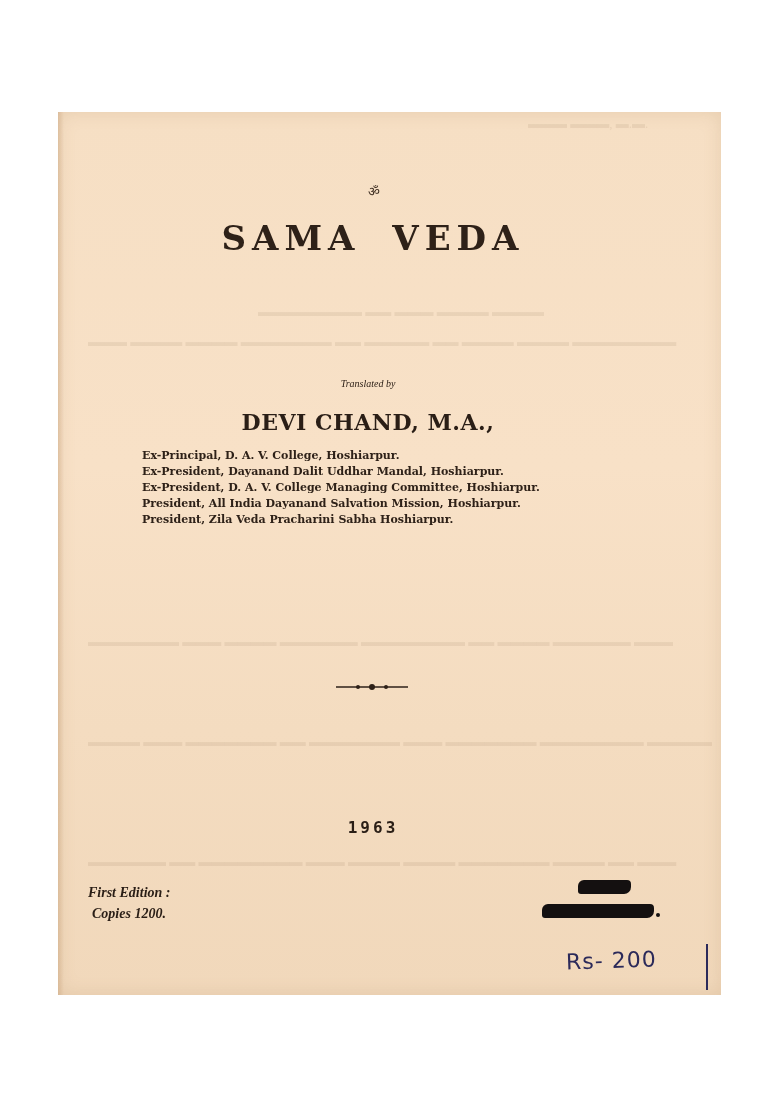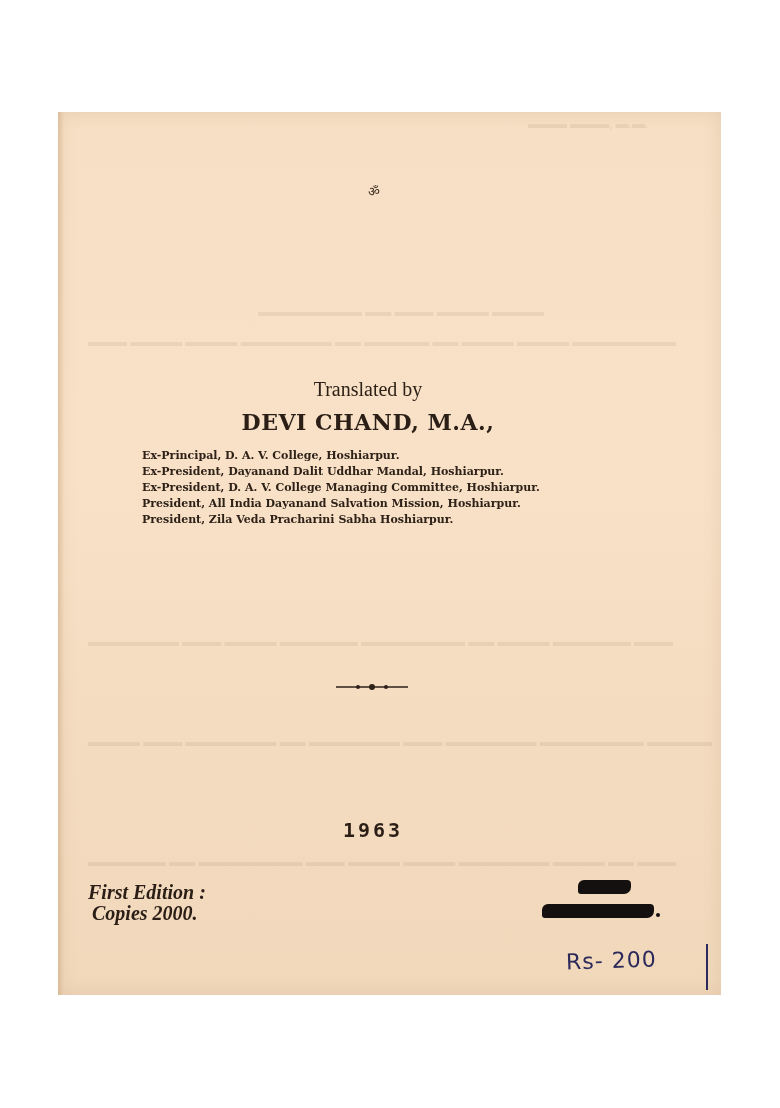--- a/index.html
+++ b/index.html
@@ -59,21 +59,22 @@
       color: #2e2118;
       word-spacing: 14px;
     }
     .translated-by {
       position: absolute;
       left: 0;
       width: 620px;
       top: 266px;
       text-align: center;
       font-family: "Liberation Serif", serif;
-      font-size: 20px;
+      font-style: italic;
+      font-size: 10px;
       color: #2e2118;
     }
     .author {
       position: absolute;
       left: 0;
       width: 620px;
       top: 297px;
       text-align: center;
       font-family: "DejaVu Serif", serif;
       font-weight: bold;
@@ -104,32 +105,32 @@
       height: 10px;
     }
     .year {
       position: absolute;
       left: 0;
       width: 630px;
       top: 706px;
       text-align: center;
       font-family: "DejaVu Sans Mono", monospace;
       font-weight: bold;
-      font-size: 20px;
+      font-size: 16px;
       letter-spacing: 3px;
       color: #2a1e16;
     }
     .edition {
       position: absolute;
       left: 30px;
       top: 770px;
       font-family: "Liberation Serif", serif;
       font-style: italic;
       font-weight: bold;
-      font-size: 20px;
+      font-size: 14px;
       line-height: 21px;
       color: #2a1e16;
     }
     .edition .copies { padding-left: 4px; display: block; }
     .redact {
       position: absolute;
       background: #141010;
       border-radius: 6px 4px 7px 3px;
     }
     .redact.r1 { left: 520px; top: 768px; width: 53px; height: 14px; }
@@ -167,20 +168,21 @@
 
   <div class="bleed" style="left:470px;top:2px;">▬▬▬ ▬▬▬, ▬.▬.</div>
   <div class="bleed" style="left:200px;top:190px;">▬▬▬▬▬▬▬▬ ▬▬ ▬▬▬ ▬▬▬▬ ▬▬▬▬</div>
   <div class="bleed" style="left:30px;top:220px;">▬▬▬ ▬▬▬▬ ▬▬▬▬ ▬▬▬▬▬▬▬ ▬▬ ▬▬▬▬▬ ▬▬ ▬▬▬▬ ▬▬▬▬ ▬▬▬▬▬▬▬▬</div>
   <div class="bleed" style="left:30px;top:520px;">▬▬▬▬▬▬▬ ▬▬▬ ▬▬▬▬ ▬▬▬▬▬▬ ▬▬▬▬▬▬▬▬ ▬▬ ▬▬▬▬ ▬▬▬▬▬▬ ▬▬▬</div>
   <div class="bleed" style="left:30px;top:620px;">▬▬▬▬ ▬▬▬ ▬▬▬▬▬▬▬ ▬▬ ▬▬▬▬▬▬▬ ▬▬▬ ▬▬▬▬▬▬▬ ▬▬▬▬▬▬▬▬ ▬▬▬▬▬</div>
   <div class="bleed" style="left:30px;top:740px;">▬▬▬▬▬▬ ▬▬ ▬▬▬▬▬▬▬▬ ▬▬▬ ▬▬▬▬ ▬▬▬▬ ▬▬▬▬▬▬▬ ▬▬▬▬ ▬▬ ▬▬▬</div>
 
   <div class="om">ॐ</div>
 
+  <div class="title">SAMA VEDA</div>
 
   <div class="translated-by">Translated by</div>
 
   <div class="author">DEVI CHAND, M.A.,</div>
 
   <ul class="credentials">
     <li>Ex-Principal, D. A. V. College, Hoshiarpur.</li>
     <li>Ex-President, Dayanand Dalit Uddhar Mandal, Hoshiarpur.</li>
     <li>Ex-President, D. A. V. College Managing Committee, Hoshiarpur.</li>
     <li>President, All India Dayanand Salvation Mission, Hoshiarpur.</li>
@@ -191,21 +193,21 @@
     <line x1="0" y1="5" x2="72" y2="5" stroke="#2e2118" stroke-width="1.6"></line>
     <circle cx="22" cy="5" r="2" fill="#2e2118"></circle>
     <circle cx="36" cy="5" r="3" fill="#2e2118"></circle>
     <circle cx="50" cy="5" r="2" fill="#2e2118"></circle>
   </svg>
 
   <div class="year">1963</div>
 
   <div class="edition">
     <span>First Edition :</span>
-    <span class="copies">Copies 2000.</span>
+    <span class="copies">Copies 1200.</span>
   </div>
 
   <div class="redact r1"></div>
   <div class="redact r2"></div>
   <div class="redact-dot"></div>
 
   <div class="handwritten">Rs- 200</div>
   <div class="hw-stroke"></div>
 </div>
 

